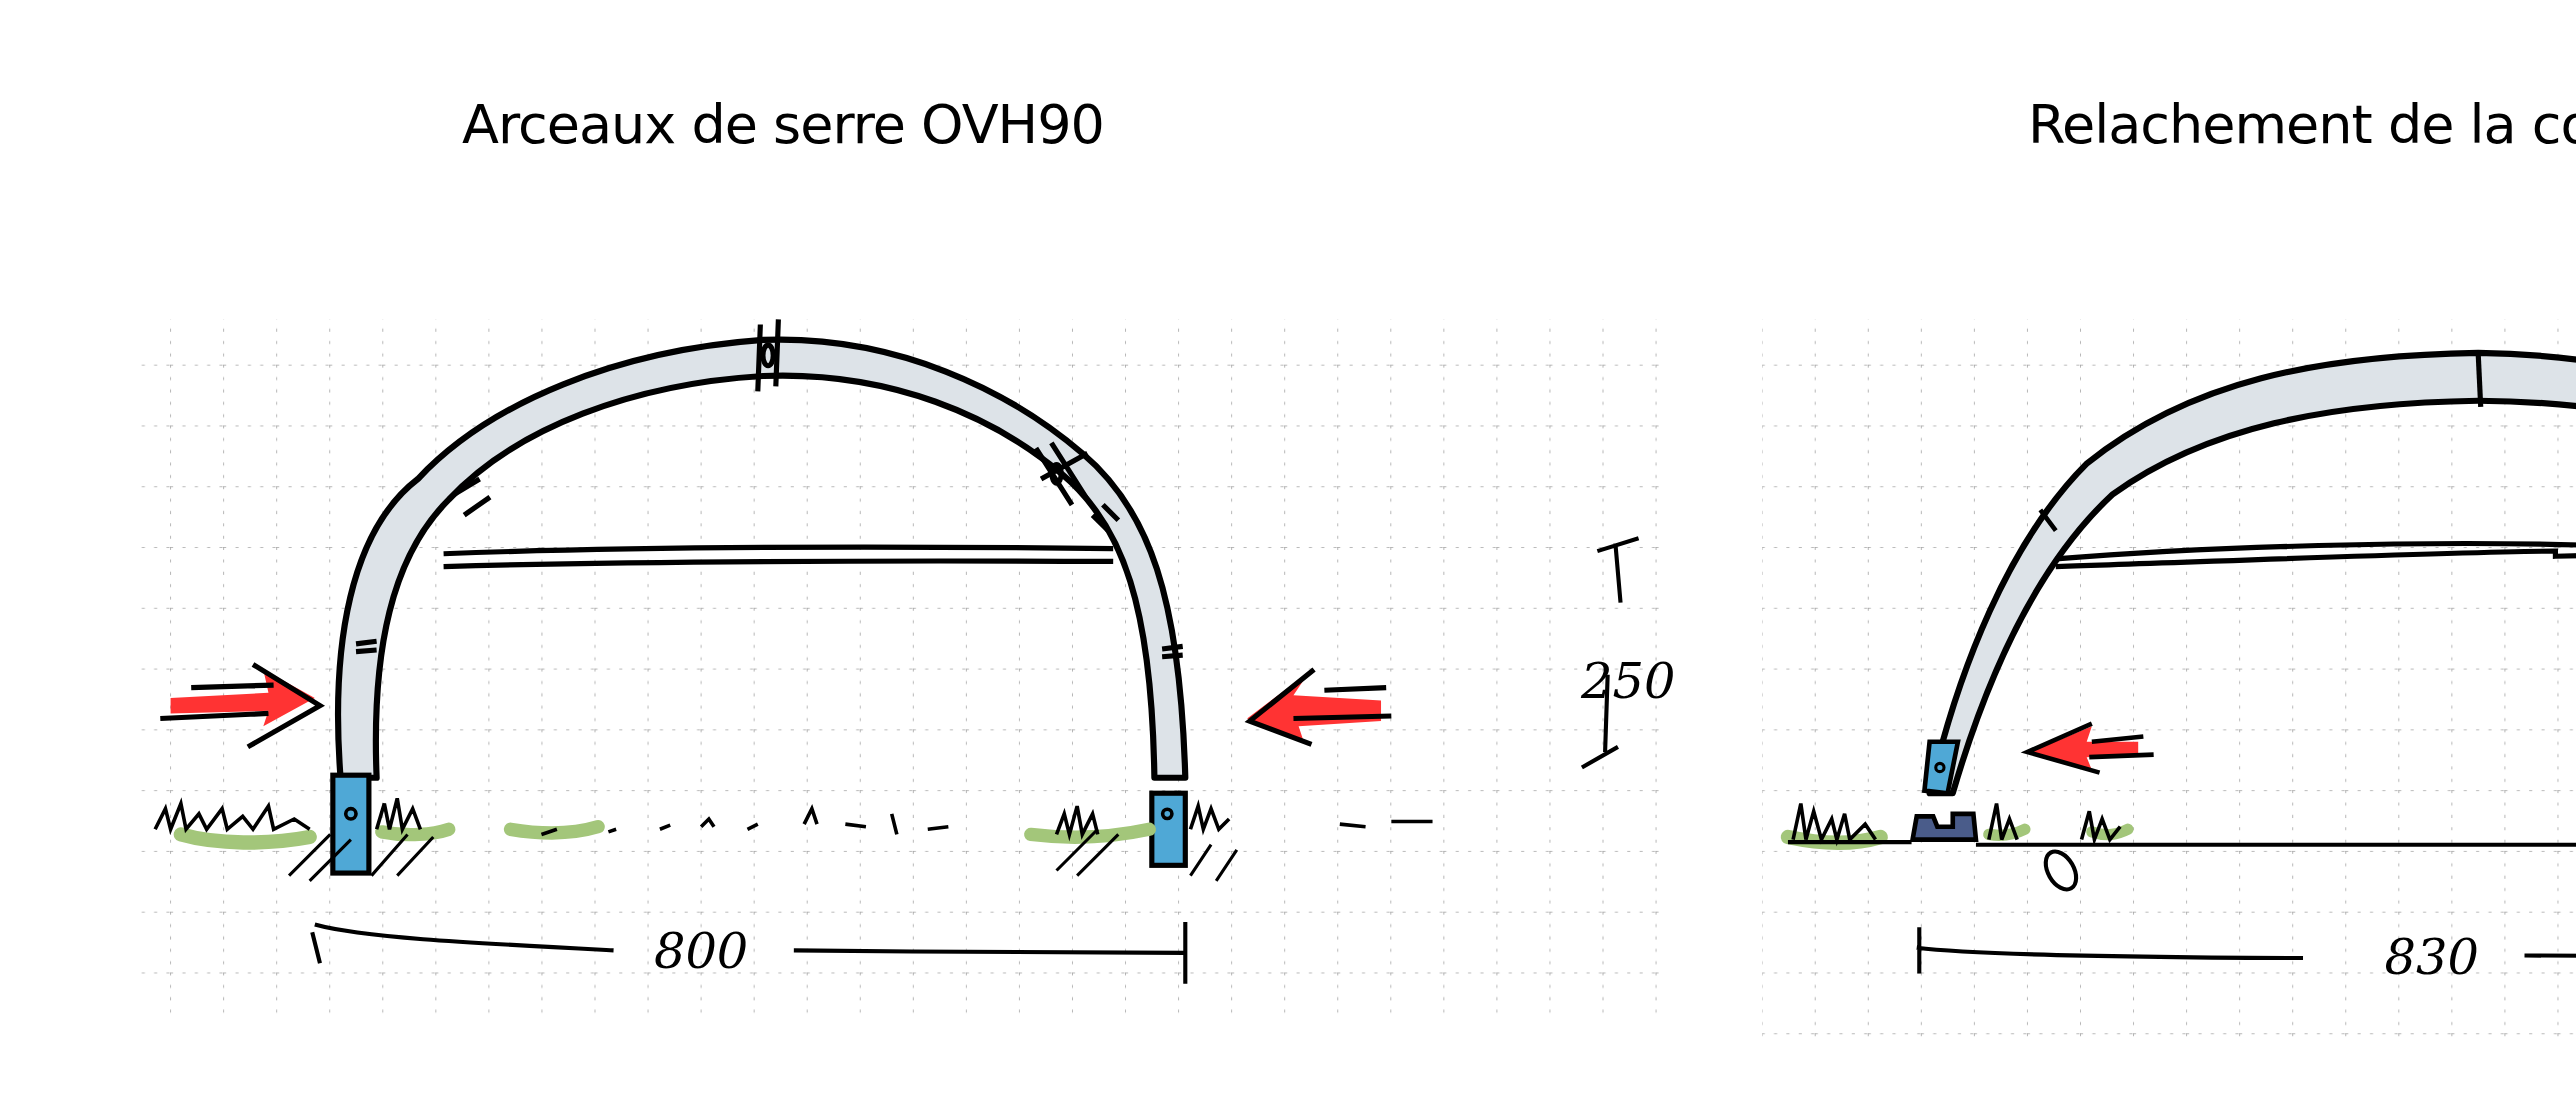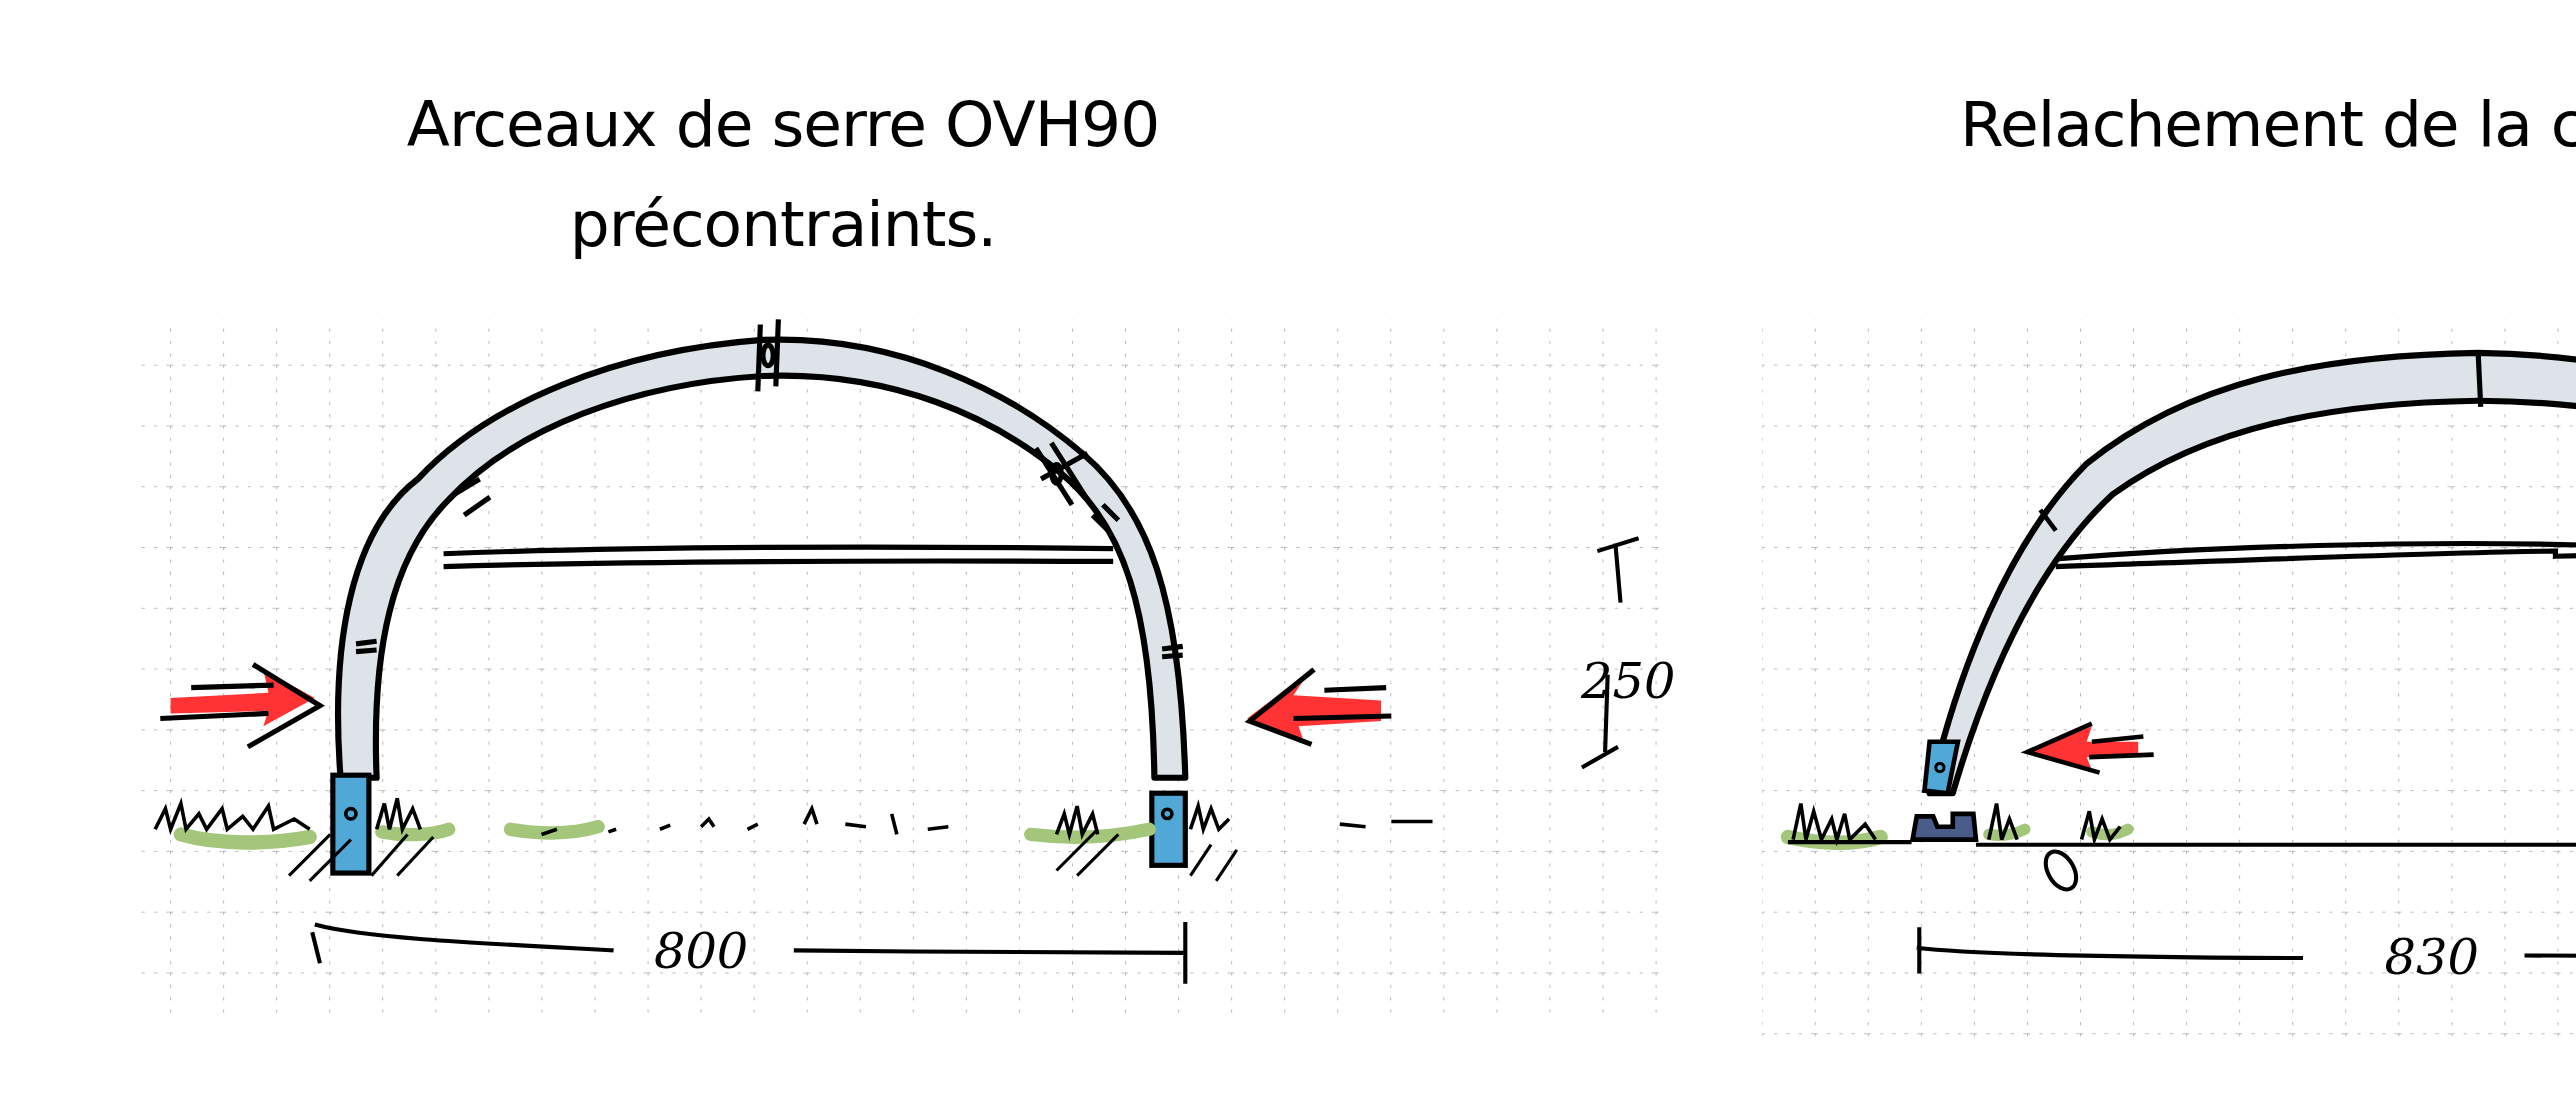--- a/index.html
+++ b/index.html
@@ -1,30 +1,29 @@
 <!DOCTYPE html>
 <html style="font-size:8.2px"><head>
 <meta charset="utf-8">
 <style>
   html, body { margin:0; padding:0; background:#ffffff; }
   body { width:3204px; height:1093px; position:relative; overflow:hidden;
          font-family:"DejaVu Sans", "Liberation Sans", sans-serif; }
-  .title { position:absolute; text-align:center; color:#000; font-size:63px;
+  .title { position:absolute; text-align:center; color:#000; font-size:54px;
            line-height:100px; font-weight:normal; letter-spacing:-1px; }
   #title-left { left:144px; width:1278px; top:75px; }
   #title-right { left:1726px; width:1391px; top:75px; }
   svg.sketch { position:absolute; left:0; top:0; }
   .dimtext { font-family:"DejaVu Serif", serif; font-style:italic; font-size:96px; fill:#000; }
 </style>
 </head>
 <body>
 
 <div class="title" id="title-left">
   <div>Arceaux de serre OVH90</div>
-  <div>précontraints.</div>
 </div>
 <div class="title" id="title-right">
   <div>Relachement de la contrainte.</div>
 </div>
 
 <svg class="sketch" width="3204" height="1093" viewBox="0 0 6218 2122" xmlns="http://www.w3.org/2000/svg">
   <defs>
     <pattern id="grid" x="20" y="0" width="103" height="118" patternUnits="userSpaceOnUse">
       <path d="M0 0 H103 M0 0 V118" stroke="#555" stroke-width="3" stroke-dasharray="6 18" fill="none"></path>
     </pattern>

